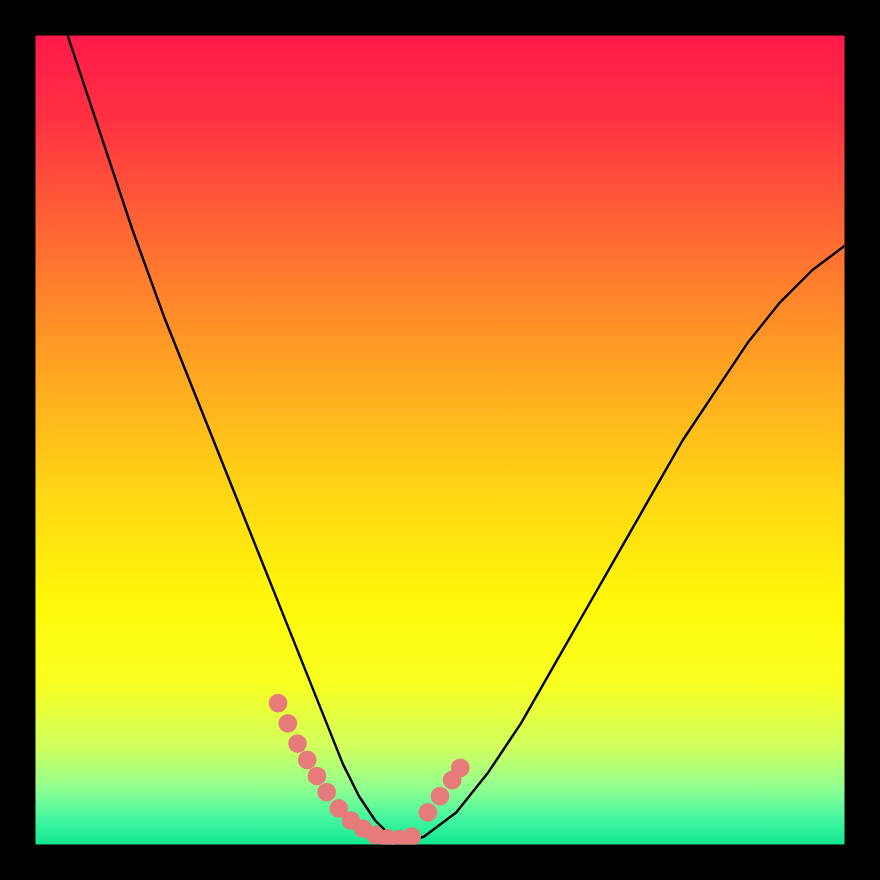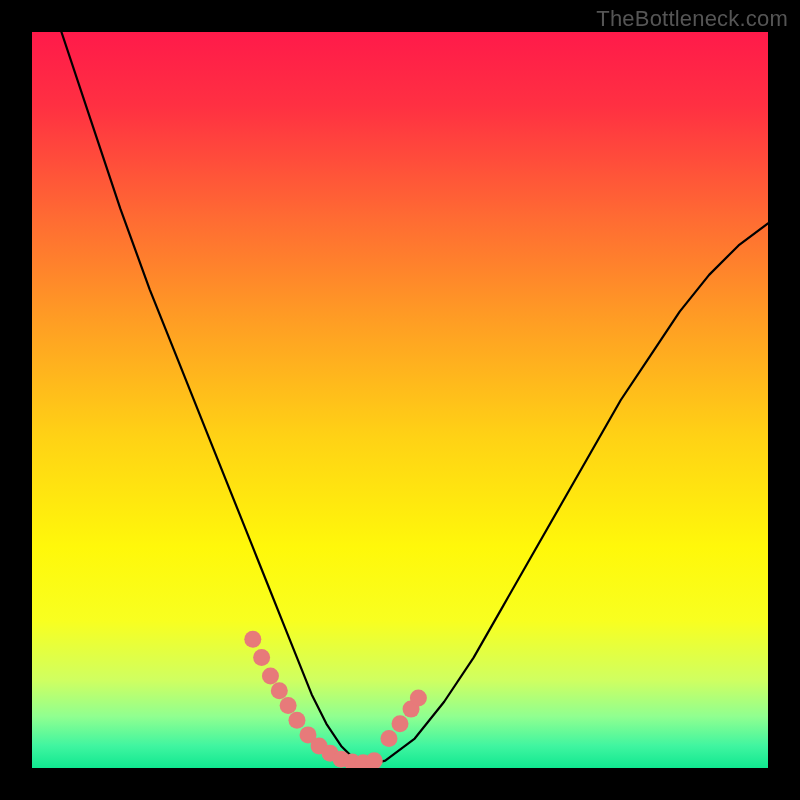--- a/index.html
+++ b/index.html
@@ -90,14 +90,13 @@
           <circle cx="320.16" cy="730.11" r="8.5" fill="#e77a7a"></circle>
           <circle cx="331.20" cy="730.85" r="8.5" fill="#e77a7a"></circle>
           <circle cx="342.24" cy="728.64" r="8.5" fill="#e77a7a"></circle>
           <circle cx="356.96" cy="706.56" r="8.5" fill="#e77a7a"></circle>
           <circle cx="368.00" cy="691.84" r="8.5" fill="#e77a7a"></circle>
           <circle cx="379.04" cy="677.12" r="8.5" fill="#e77a7a"></circle>
           <circle cx="386.40" cy="666.08" r="8.5" fill="#e77a7a"></circle>
         </g>
     </svg>
   </div>
-  <div class="watermark">TheBottleneck.com</div>
 </div>
 
 </body></html>

